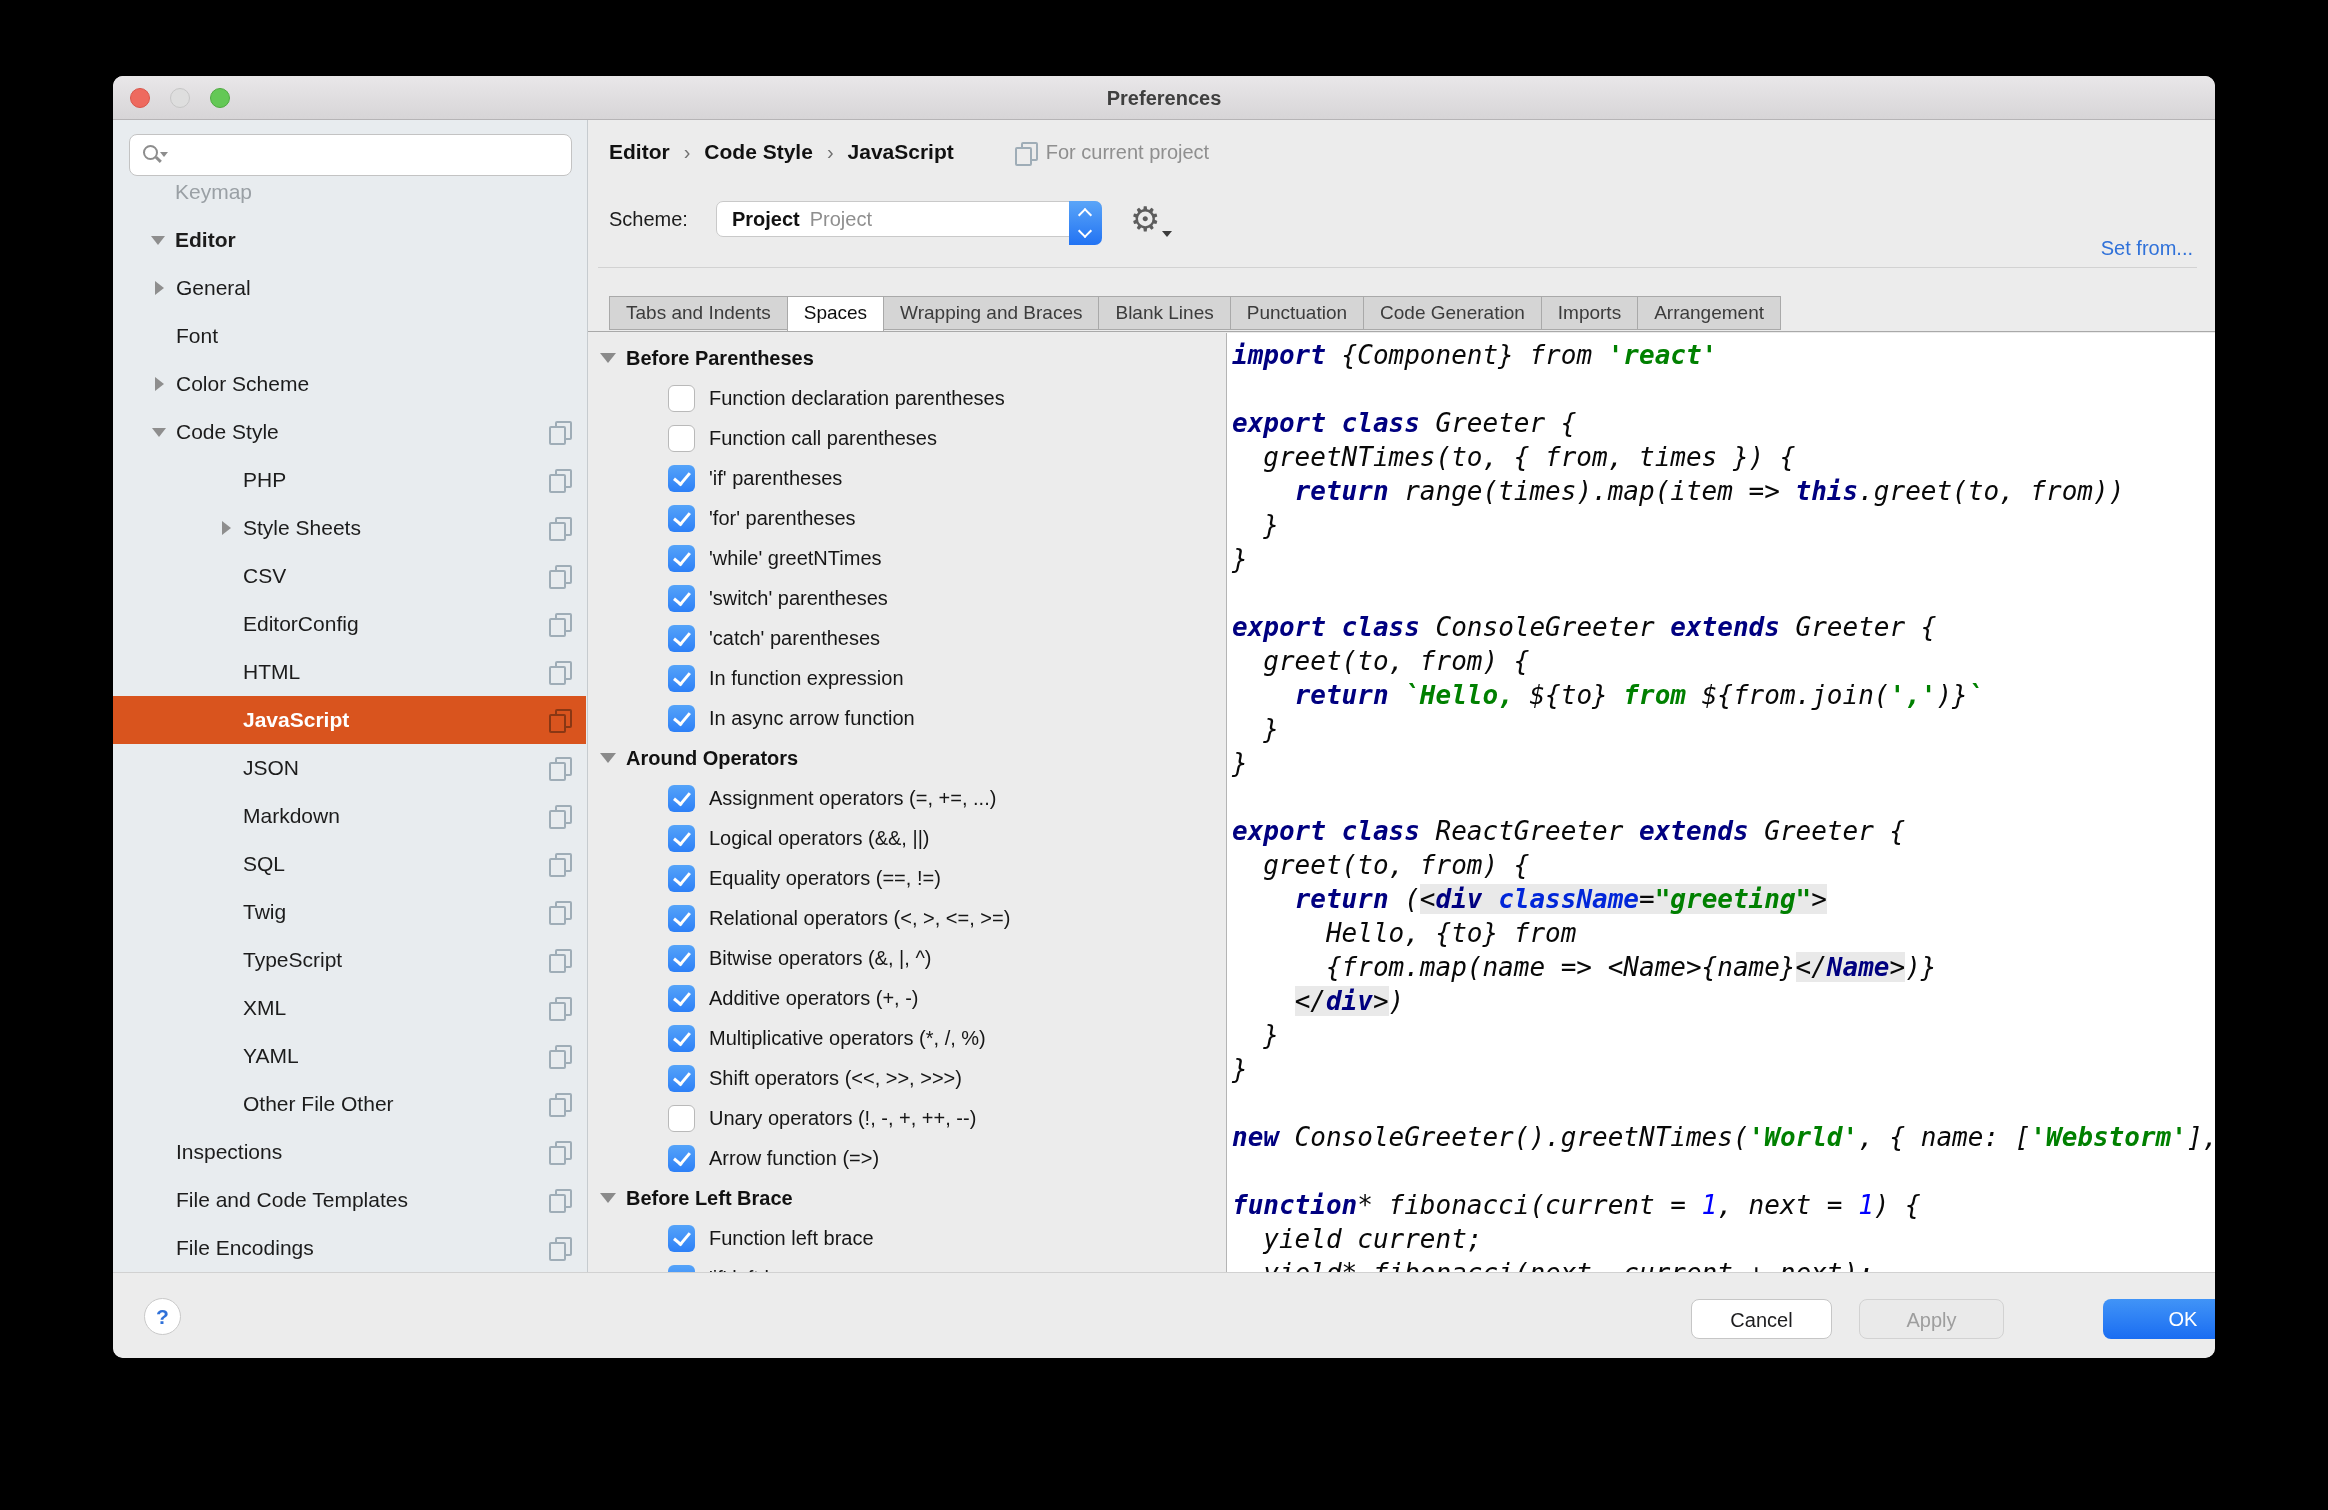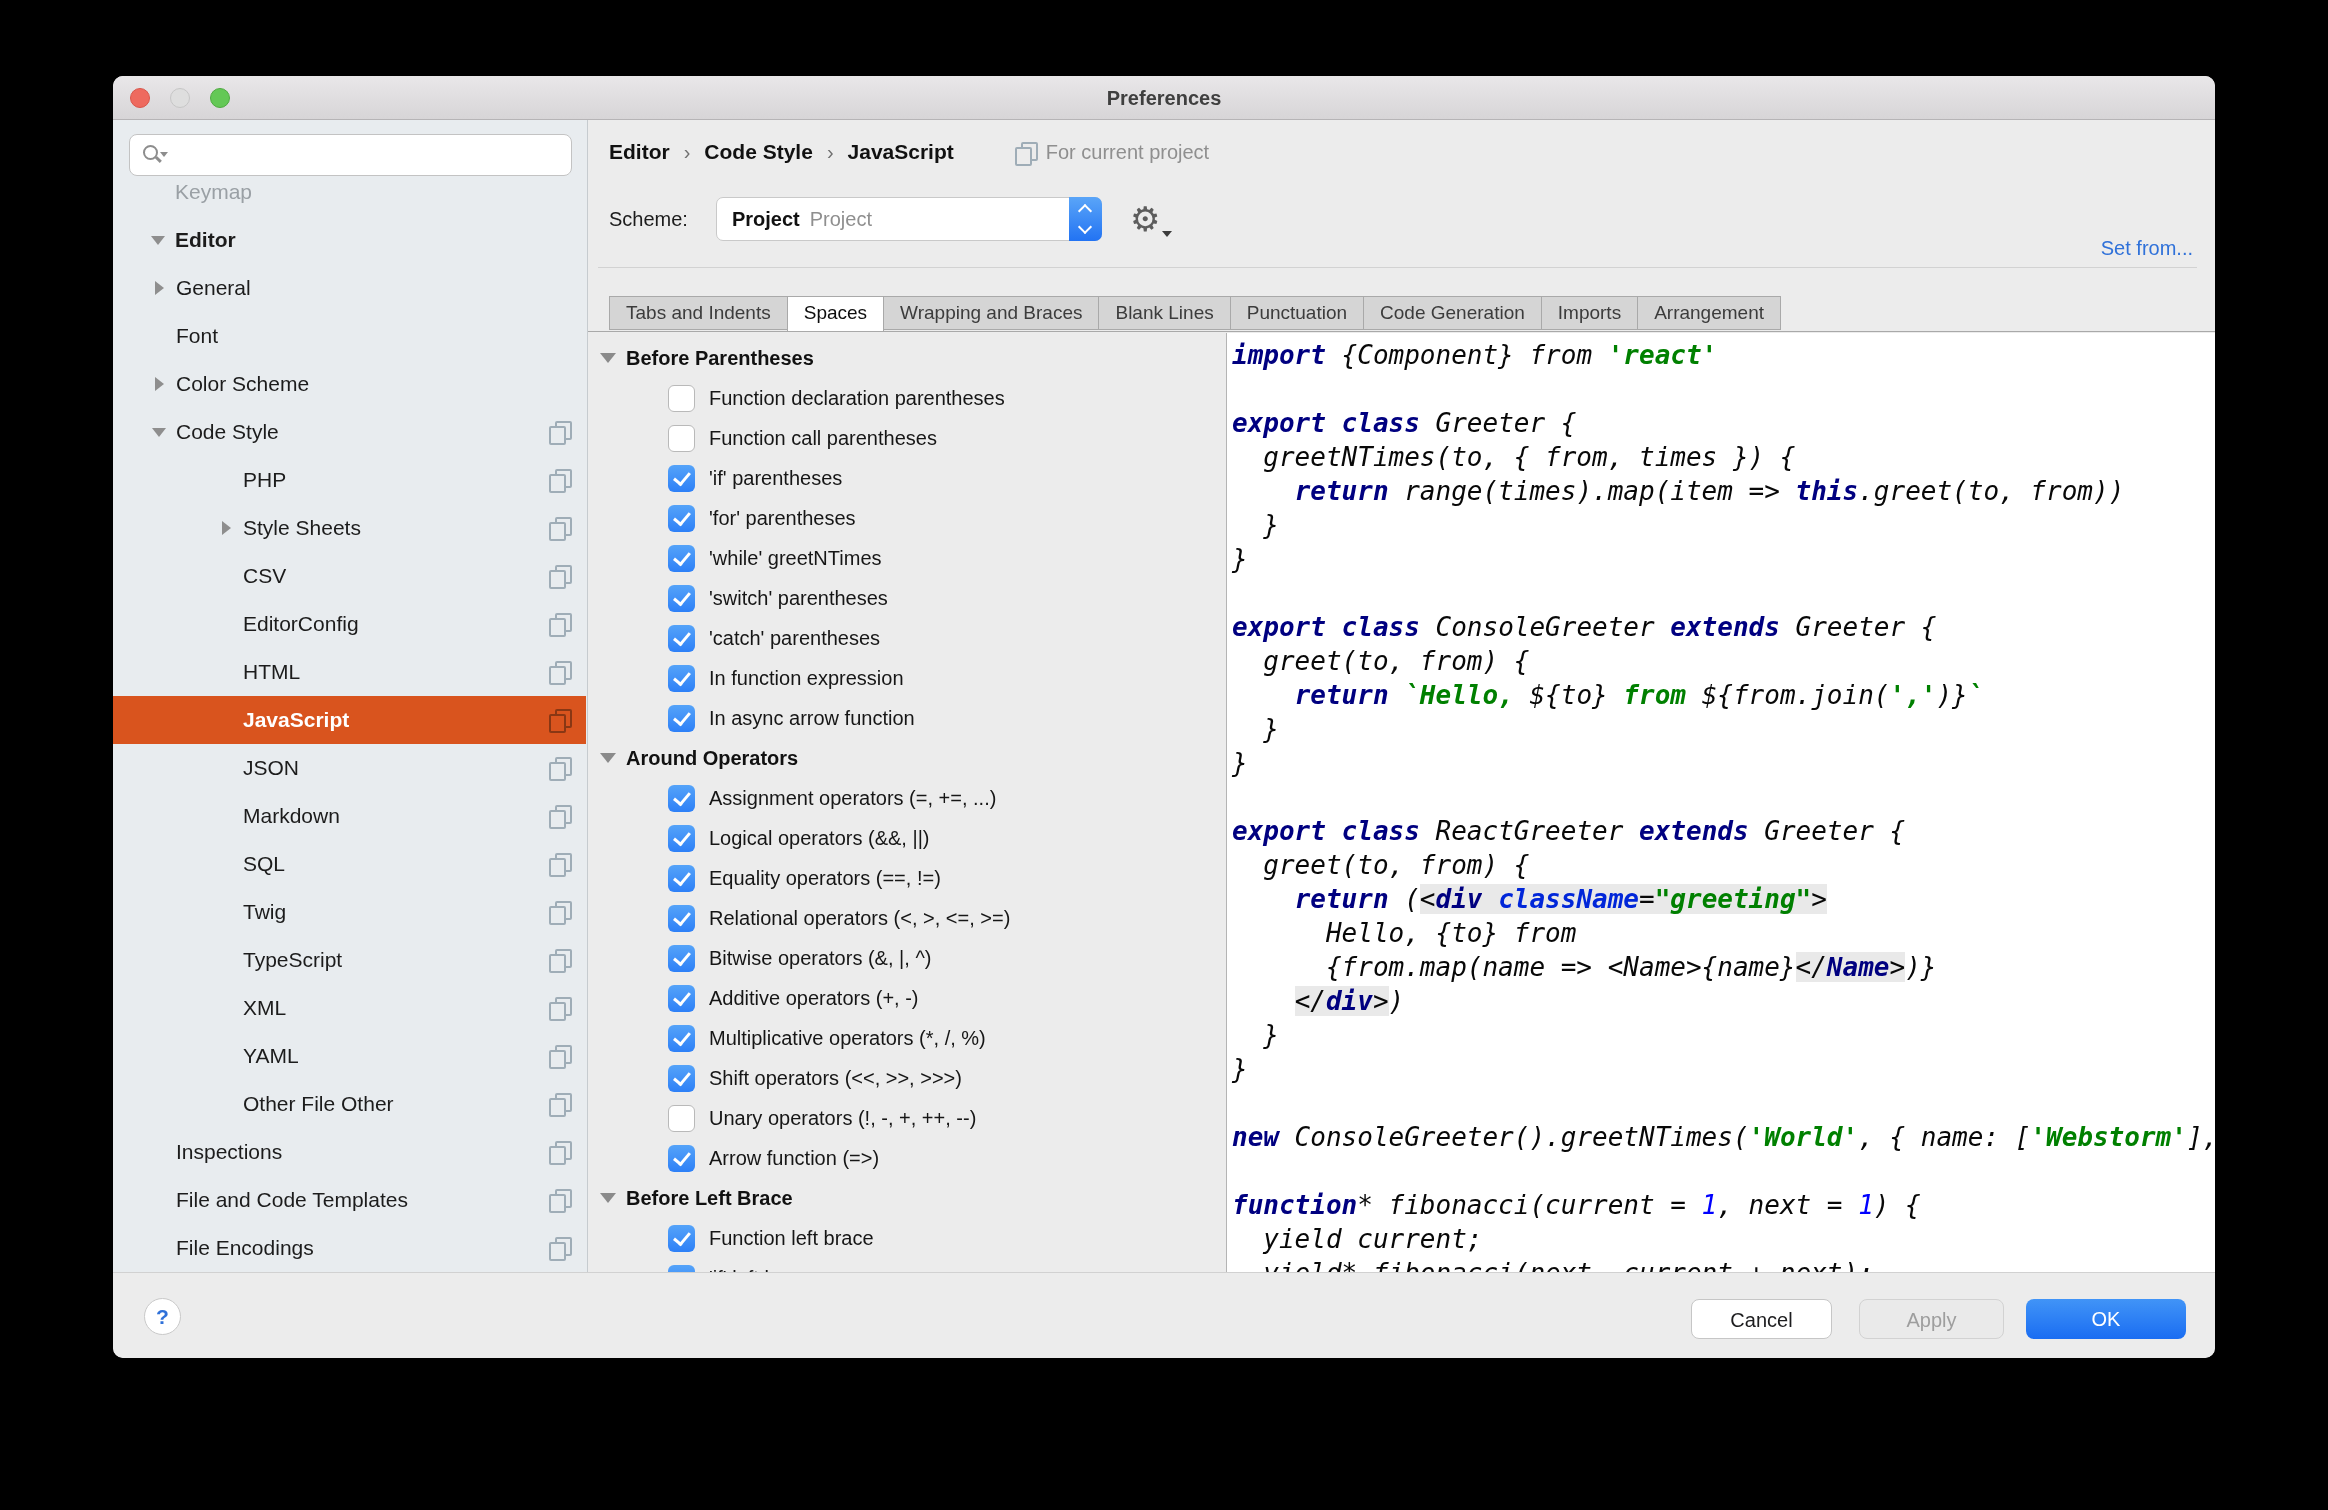--- a/index.html
+++ b/index.html
@@ -65,21 +65,21 @@
   .breadcrumb { position:absolute; left:21px; top:14px; height:36px; display:flex;
                 align-items:center; font-size:21px; }
   .crumb { font-weight:bold; color:#111; }
   .crumb-sep { color:#6f6f6f; margin:0 14px; font-size:20px; }
   .scope { display:flex; align-items:center; margin-left:60px; color:#8f8f8f; font-size:20px; }
   .scope .copyicon { position:relative; right:auto; top:auto; margin:0 10px 0 0; width:22px; height:22px; }
   .scope .copyicon::after { background:#ececec; }
 
   .scheme-row { position:absolute; left:21px; top:77px; height:44px; display:flex; align-items:center; }
   .scheme-label { font-size:20px; color:#1c1c1c; margin-right:28px; }
-  .combo { position:relative; width:386px; height:44px; background:#fff; border:1px solid #c9c9c9;
+  .combo { position:relative; width:386px; height:36px; background:#fff; border:1px solid #c9c9c9;
            border-radius:7px; display:flex; align-items:center; padding-left:15px; }
   .combo .v1 { font-weight:bold; font-size:20px; color:#111; }
   .combo .v2 { font-size:20px; color:#8f8f8f; margin-left:10px; }
   .stepper { position:absolute; right:-1px; top:-1px; width:33px; height:44px;
              background:linear-gradient(#5aa5f8,#2273f3); border-radius:0 7px 7px 0; }
   .stepper .up, .stepper .dn { position:absolute; left:11px; width:10px; height:10px; }
   .stepper .up { top:9px;  border-left:2.5px solid #fff; border-top:2.5px solid #fff; transform:rotate(45deg); }
   .stepper .dn { bottom:9px; border-left:2.5px solid #fff; border-top:2.5px solid #fff; transform:rotate(225deg); }
   .gearwrap { position:relative; margin-left:28px; width:44px; height:44px; cursor:default; }
   .gear { font-family:"DejaVu Sans",sans-serif; font-size:34px; color:#5d5d5d; line-height:44px; }
@@ -124,21 +124,21 @@
   
   .bottombar { position:absolute; left:0; right:0; bottom:0; height:86px; background:#ececec;
                border-top:1px solid #d1d1d1; border-radius:0 0 10px 10px; }
   .helpbtn { position:absolute; left:31px; top:25px; width:37px; height:37px; border-radius:50%;
              background:#fff; border:1px solid #c9c9c9; color:#2f71d9; font-size:21px; font-weight:bold;
              text-align:center; line-height:35px; cursor:pointer; }
   .btn { position:absolute; top:26px; height:40px; border-radius:8px; font-size:20px;
          text-align:center; line-height:40px; cursor:pointer; }
   .btn.cancel { left:1578px; width:141px; background:#fff; border:1px solid #c6c6c6; color:#1d1d1f; }
   .btn.apply  { left:1746px; width:145px; background:#eaeaea; border:1px solid #d2d2d2; color:#9e9e9e; }
-  .btn.ok     { left:1913px; width:160px; background:linear-gradient(#4194f7,#1a6df2); color:#fff; }
+  .btn.ok     { left:1990px; width:160px; background:linear-gradient(#4194f7,#1a6df2); color:#fff; }
 </style>
 </head>
 <body>
 
 <div id="window">
 
   <div class="titlebar">
     <span class="tl red"></span>
     <span class="tl gray"></span>
     <span class="tl green"></span>

